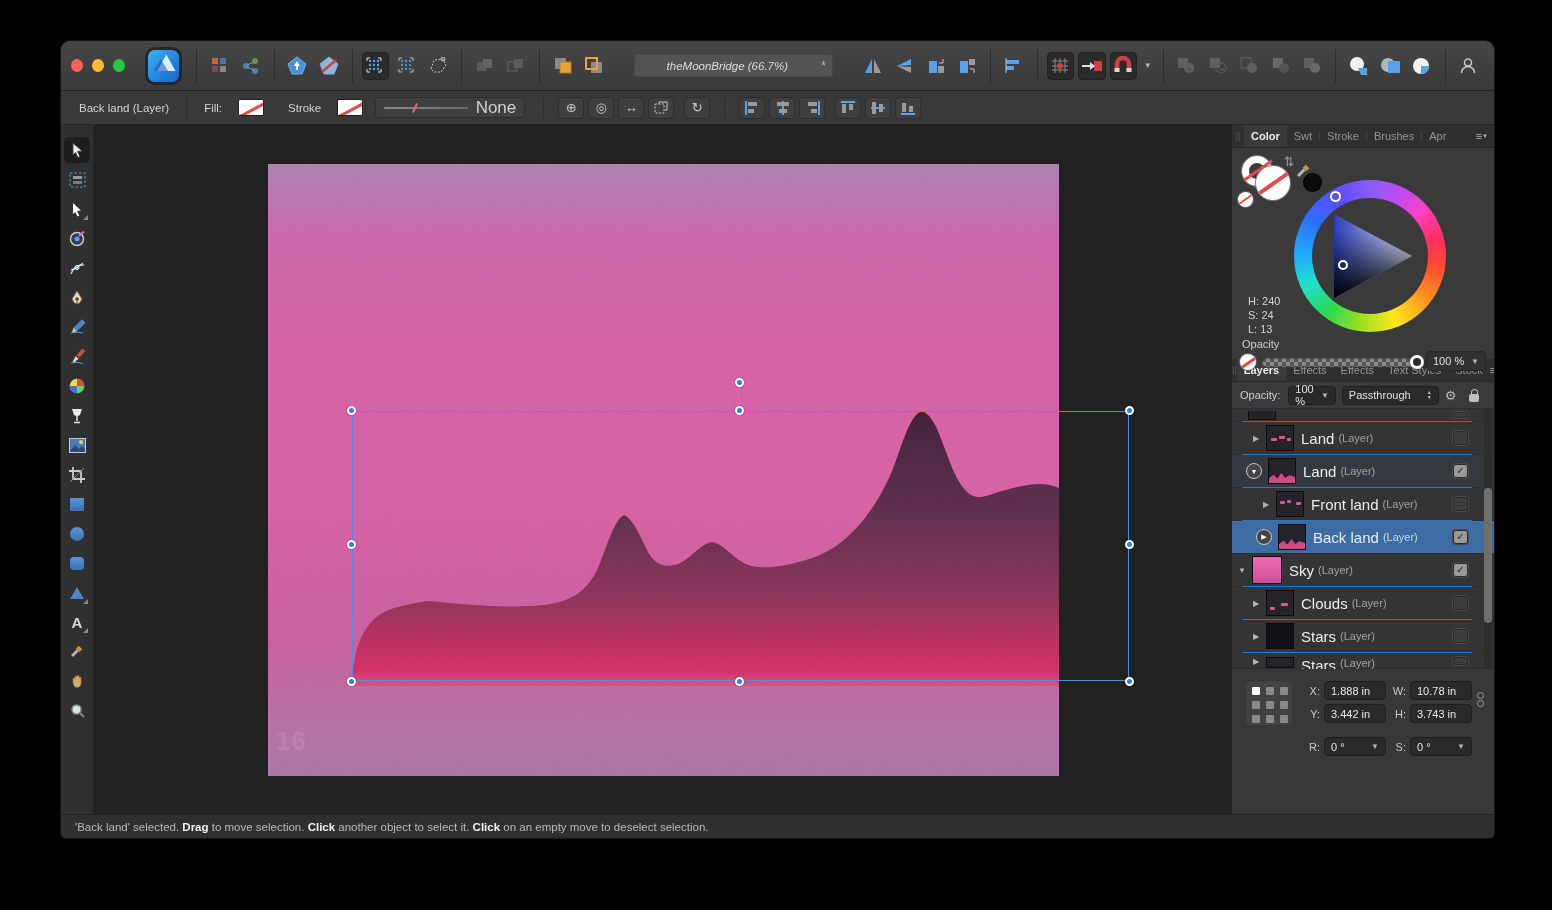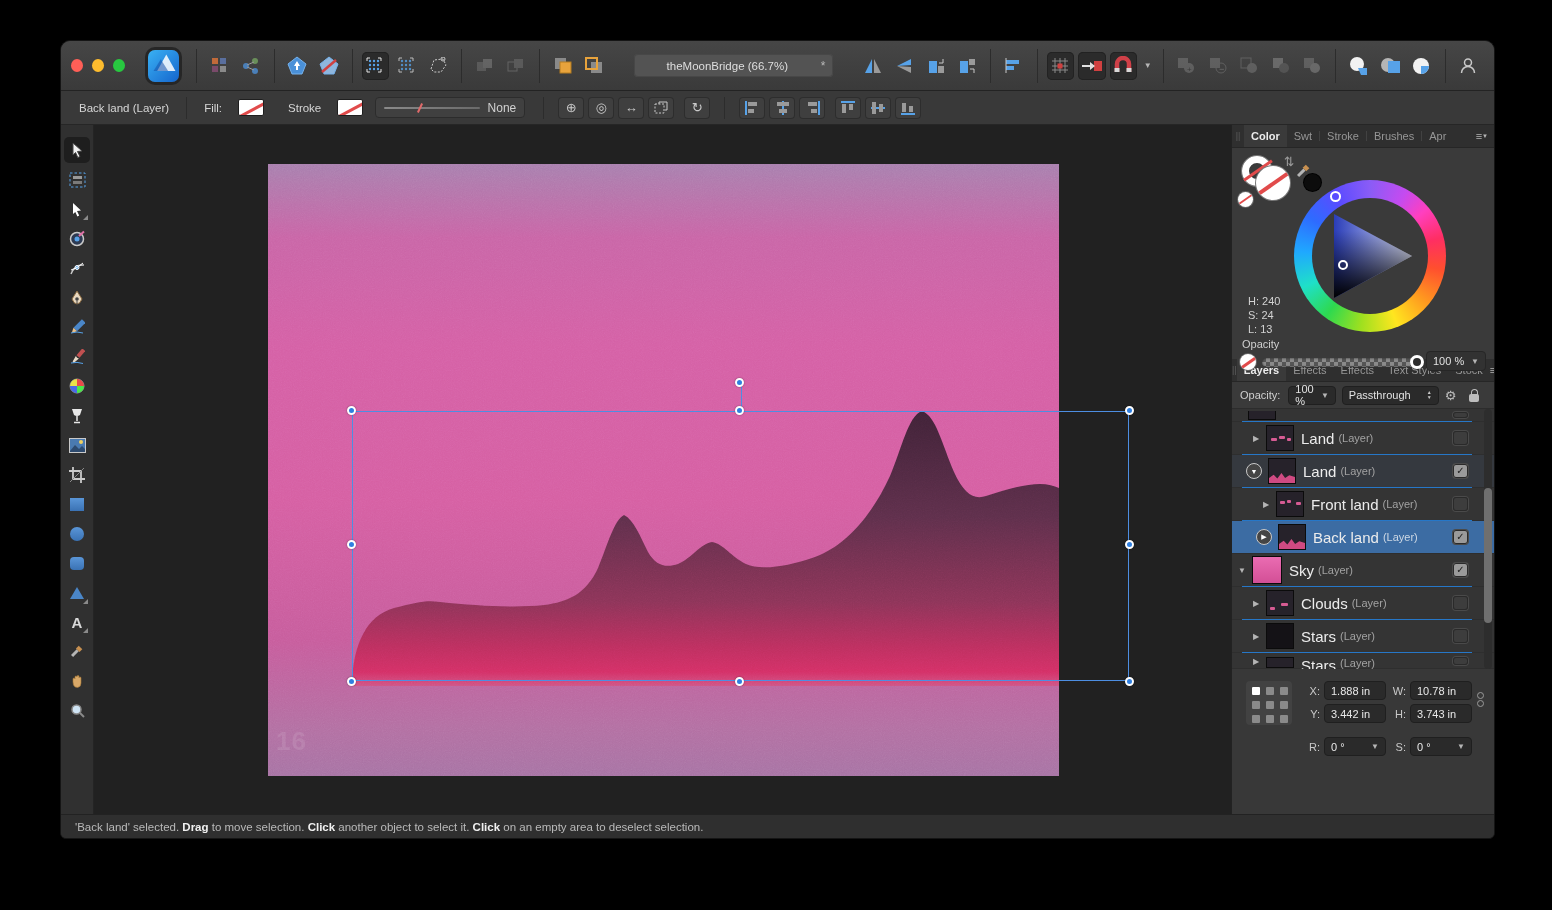--- a/index.html
+++ b/index.html
@@ -14,37 +14,37 @@
   .tl{width:13px;height:13px;border-radius:50%;margin-right:9px;}
   .tl.r{background:#ff5f57;} .tl.y{background:#febc2e;} .tl.g{background:#28c840;}
   .appic{width:34px;height:32px;border-radius:7px;margin:0 10px 0 14px;background:linear-gradient(135deg,#39b1f4,#1565cc);
     position:relative;box-shadow:0 0 0 3px #262626;}
   .appic svg{position:absolute;inset:0;}
   .sep{width:1px;height:34px;background:#2c2c2c;margin:0 7px;}
   .tbtn{width:30px;height:28px;border-radius:5px;display:flex;align-items:center;justify-content:center;margin:0 2px;position:relative;}
   .tbtn.pressed{background:#2b2b2b;box-shadow:inset 0 0 0 1px #222;}
   .tbtn.dim{opacity:.35;}
   .titlepill{width:218px;height:23px;background:#535353;border-radius:4px;margin:0 24px;display:flex;align-items:center;
-    box-shadow:inset 0 0 0 1px #474747;}
+    box-shadow:inset 0 0 0 1px #474747;font-style:italic;}
   .titlepill .t{flex:1;text-align:center;color:#dedede;font-size:11.5px;}
   .titlepill .star{color:#b9b9b9;font-size:12px;margin-right:8px;}
   .ddarrow{font-size:8px;color:#b5b5b5;}
   .flex1{flex:1;}
 
   
   .ctxbar{position:absolute;left:0;top:50px;right:0;height:34px;background:#393939;border-bottom:1px solid #262626;
     display:flex;align-items:center;padding:0 8px;}
   .ctxlabel{color:#d6d6d6;font-size:11.5px;margin:0 10px;}
   .swatch{width:26px;height:17px;background:#fff;border:1px solid #1f1f1f;border-radius:2px;position:relative;overflow:hidden;margin:0 6px;}
   .swatch::after{content:"";position:absolute;left:-4px;top:7px;width:40px;height:2.5px;background:#e14b4b;transform:rotate(-28deg);}
   .strokew{width:150px;height:21px;background:#404040;border:1px solid #2c2c2c;border-radius:4px;display:flex;align-items:center;
     padding:0 8px;margin:0 6px;position:relative;}
   .strokew .line{flex:1;height:2px;background:linear-gradient(90deg,#8a8a8a,#6a6a6a);border-radius:2px;position:relative;margin-right:8px;}
   .strokew .tick{position:absolute;left:36%;top:-4px;width:2px;height:10px;background:#e06a6a;transform:rotate(25deg);}
-  .strokew .none{color:#d0d0d0;font-size:12px;}
+  .strokew .none{color:#d0d0d0;font-size:17px;}
   .cbtn{width:26px;height:22px;border-radius:4px;background:#3f3f3f;box-shadow:inset 0 0 0 1px #2d2d2d;
     display:flex;align-items:center;justify-content:center;margin:0 2px;color:#c9c9c9;font-size:13px;}
   .alignbox{width:15px;height:14px;position:relative;}
   .alignbox i{position:absolute;background:#9a9a9a;}
   .alignbox b{position:absolute;background:#57a2e8;}
 
   
   .main{position:absolute;left:0;top:84px;right:0;bottom:24px;display:flex;}
   .toolcol{width:33px;background:#303030;border-right:1px solid #242424;display:flex;flex-direction:column;align-items:center;padding-top:12px;}
   .tool{width:26px;height:26px;margin-bottom:3.5px;border-radius:5px;display:flex;align-items:center;justify-content:center;position:relative;}
@@ -909,16 +909,16 @@
           <span class="tfield dd">
             <span>0 °</span>
             <span class="ddarrow">▼</span>
           </span>
         </div>
       </div>
     </div>
   </div>
 
   <div class="statusbar">
-    <span>'Back land' selected. </span><b>Drag</b><span> to move selection. </span><b>Click</b><span> another object to select it. </span><b>Click</b><span> on an empty area to deselect selection.</span>
+    <span>'Back land' selected. </span><b>Drag</b><span> to move selection. </span><b>Click</b><span> another object to select it. </span><b>Click</b><span> on an empty move to deselect selection.</span>
   </div>
 
 </div>
 
 </body></html>

